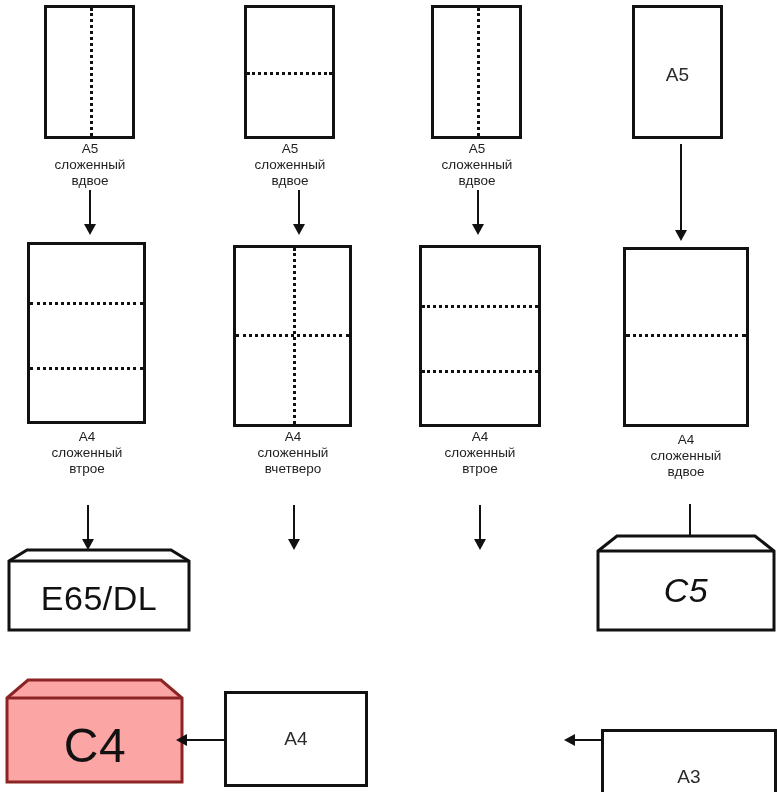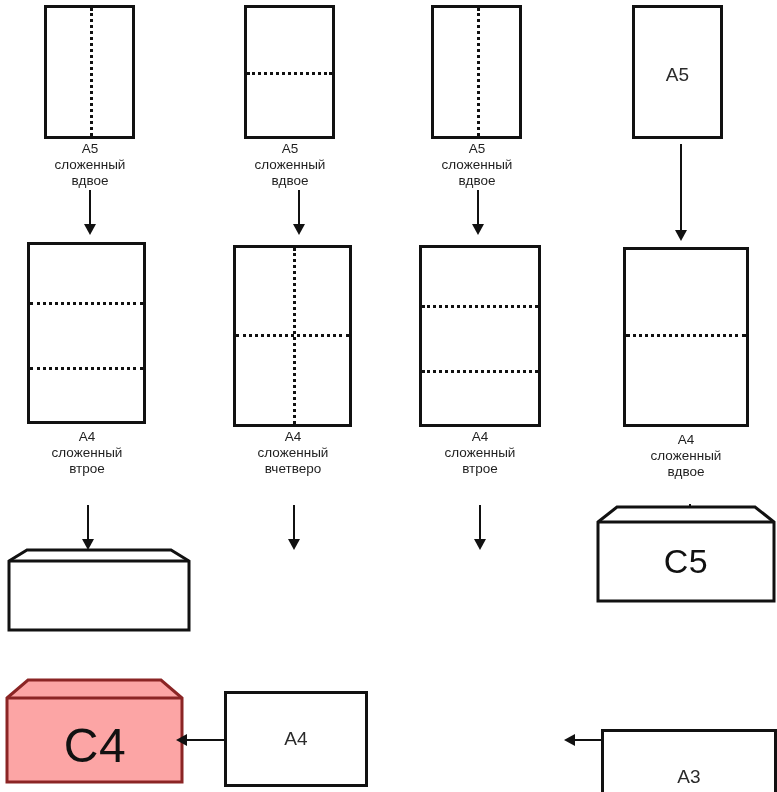--- a/index.html
+++ b/index.html
@@ -137,20 +137,21 @@
   <div class="arrow-v" style="left:88px; top:505px; height:45px;">
     <div class="shaft" style="height:34px;"></div>
     <div class="head" style="top:34px;"></div>
   </div>
 
   <div class="envelope" style="left:6px; top:547px; width:186px; height:86px;">
     <svg width="186" height="86" viewBox="0 0 186 86">
       <path d="M3 14 L21 3 L165 3 L183 14 L183 83 L3 83 Z" fill="#ffffff" stroke="#111111" stroke-width="3" stroke-linejoin="miter"></path>
       <path d="M3 14 L183 14" fill="none" stroke="#111111" stroke-width="3"></path>
     </svg>
+    <div class="env-label" style="top:32px;">E65/DL</div>
   </div>
 
   <div class="paper" style="left:244px; top:5px; width:91px; height:134px;">
     <div class="fold fold-h" style="left:0px; top:64px; width:85px;"></div>
   </div>
   <div class="caption" style="left:230px; top:141px; width:120px;">A5
 сложенный
 вдвое</div>
   <div class="arrow-v" style="left:299px; top:190px; height:45px;">
     <div class="shaft" style="height:34px;"></div>
@@ -206,21 +207,21 @@
     <div class="fold fold-h" style="left:0px; top:84px; width:120px;"></div>
   </div>
   <div class="caption" style="left:625px; top:432px; width:122px;">A4
 сложенный
 вдвое</div>
   <div class="arrow-v" style="left:690px; top:504px; height:45px;">
     <div class="shaft" style="height:34px;"></div>
     <div class="head" style="top:34px;"></div>
   </div>
 
-  <div class="envelope" style="left:595px; top:504px; width:182px; height:100px;">
+  <div class="envelope" style="left:595px; top:533px; width:182px; height:100px;font-style:italic;">
     <svg width="182" height="100" viewBox="0 0 182 100">
       <path d="M3 18 L22 3 L160 3 L179 18 L179 97 L3 97 Z" fill="#ffffff" stroke="#111111" stroke-width="3" stroke-linejoin="miter"></path>
       <path d="M3 18 L179 18" fill="none" stroke="#111111" stroke-width="3"></path>
     </svg>
     <div class="env-label" style="top:38px;">C5</div>
   </div>
 
   <div class="envelope" style="left:4px; top:676px; width:182px; height:110px;">
     <svg width="182" height="110" viewBox="0 0 182 110">
       <path d="M3 22 L24 4 L157 4 L178 22 L178 106 L3 106 Z" fill="#FCA5A5" stroke="#8B2525" stroke-width="3" stroke-linejoin="miter"></path>

